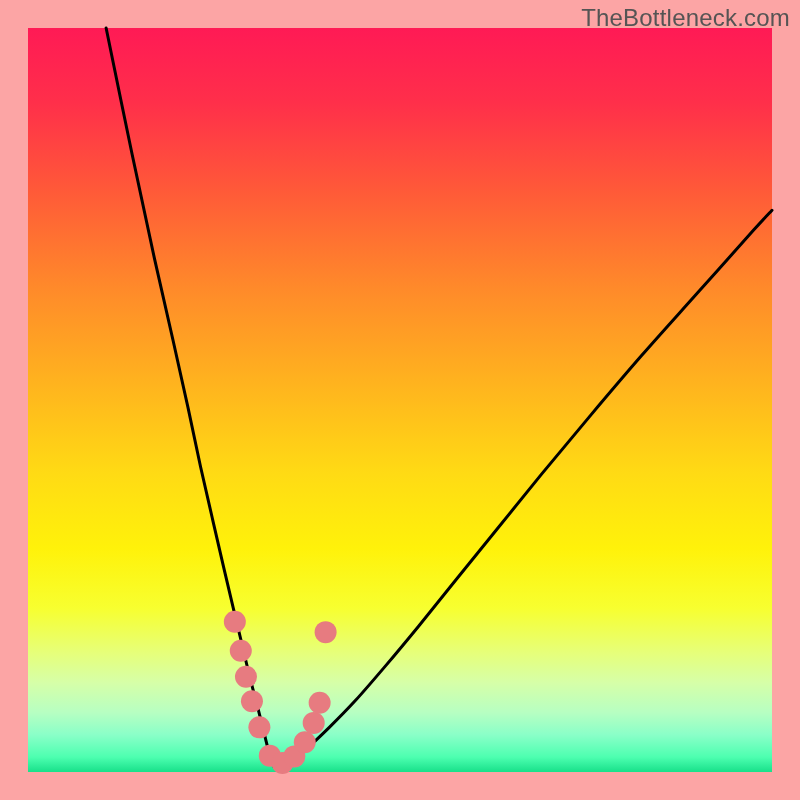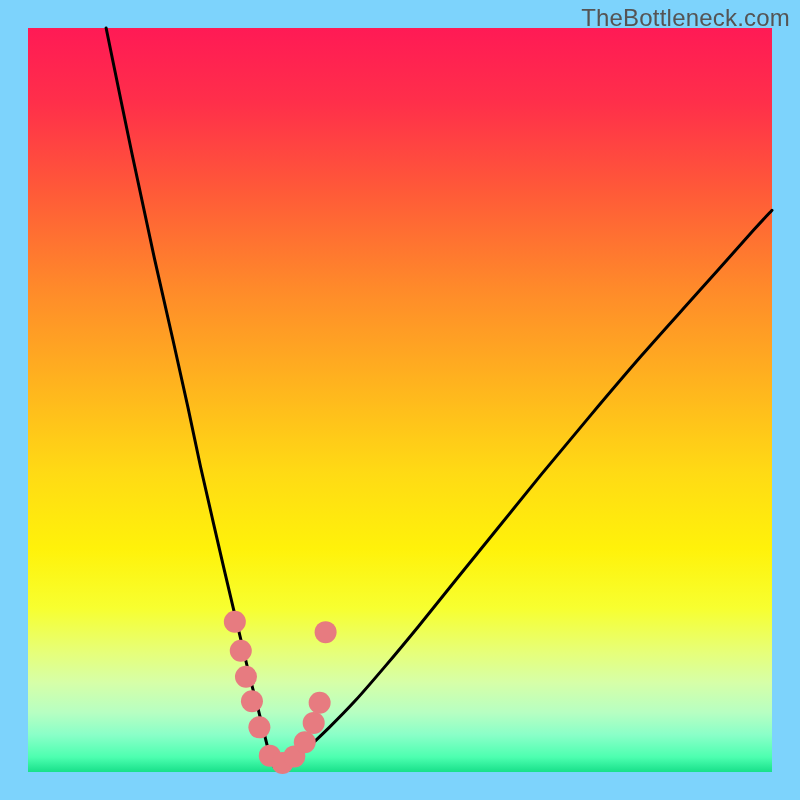--- a/index.html
+++ b/index.html
@@ -10,21 +10,21 @@
     background: #000;
     overflow: hidden;
     font-family: Arial, Helvetica, sans-serif;
   }
   .frame {
     position: absolute;
     top: 0;
     left: 0;
     width: 800px;
     height: 800px;
-    background: #7dd3fc;
+    background: #fca5a5;
   }
   .plot {
     position: absolute;
     top: 28px;
     left: 28px;
     width: 744px;
     height: 744px;
     
   }
   .watermark {

